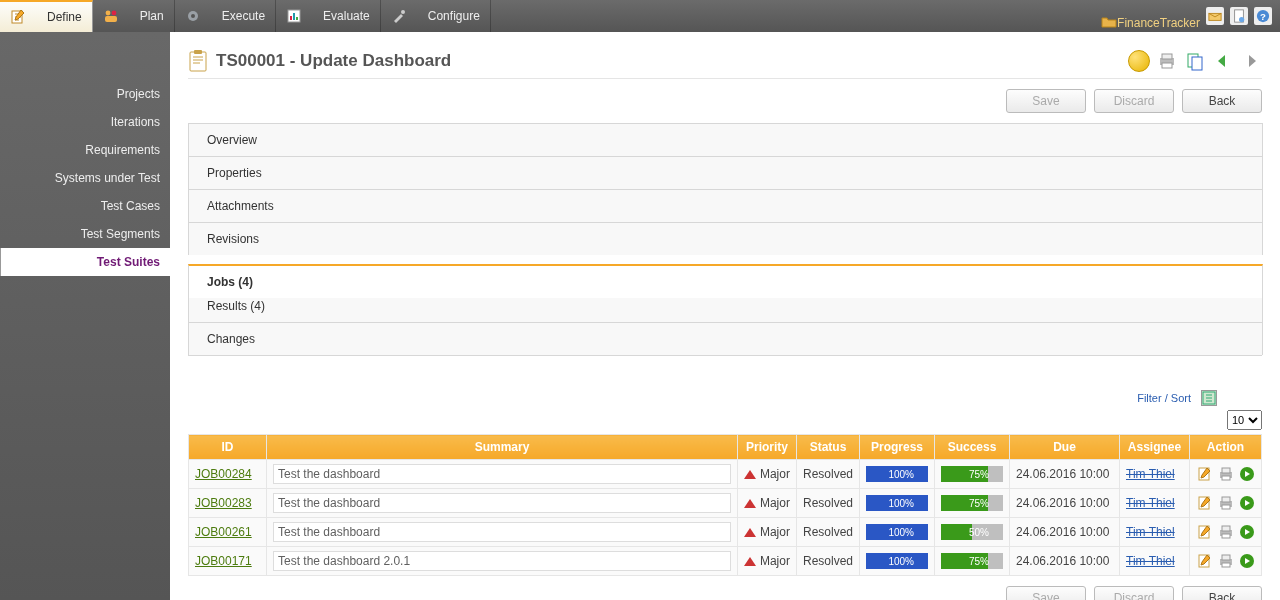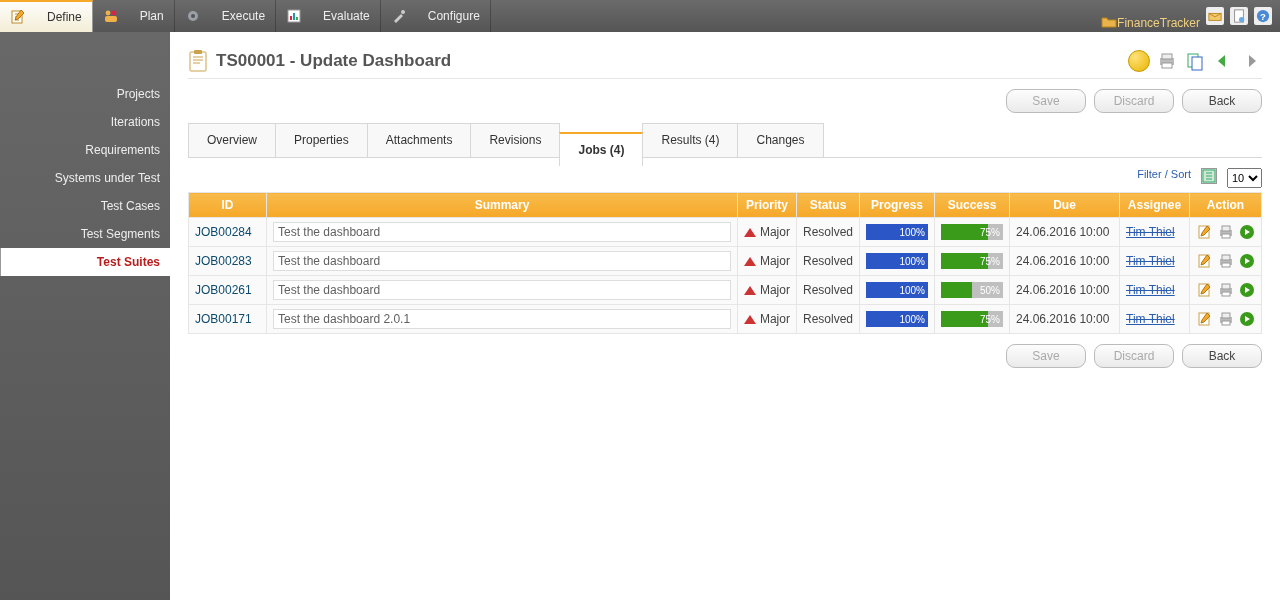--- a/index.html
+++ b/index.html
@@ -41,85 +41,85 @@
   }
   .sidebar .item {
     text-align: right;
     padding: 7px 10px;
     color: #eee;
     cursor: pointer;
     font-size: 12px;
   }
   .sidebar .item.active {
     background: #fff;
-    color: #b91c1c;
+    color: #701a75;
     font-weight: bold;
     border-left: 1px solid #999;
   }
 
   
   .main { flex: 1; padding: 18px 18px 8px 18px; overflow: hidden; background:#fff;}
   .titlebar { display: flex; align-items: center; border-bottom: 1px solid #e5e5e5; padding-bottom: 6px; }
   .titlebar .doc-icon { width: 20px; height: 22px; margin-right: 8px; }
   .titlebar h1 { font-size: 17px; font-weight: bold; margin: 0; color:#555; }
   .titlebar .tb-actions { margin-left: auto; display: flex; gap: 6px; }
   .tb-actions .circ { width:22px;height:22px;border-radius:50%; cursor:pointer; display:inline-block;}
   .tb-actions .ico { width:22px;height:22px;cursor:pointer; display:flex;align-items:center;justify-content:center;}
 
   .btnrow { display: flex; justify-content: flex-end; gap: 8px; margin: 10px 0; }
   .btn {
-    min-width: 80px; height: 24px; border: 1px solid #bbb; border-radius: 9px;
+    min-width: 80px; height: 24px; border: 1px solid #bbb; border-radius: 3px;
     background: linear-gradient(#fdfdfd,#eaeaea); cursor: pointer; font-size: 12px;
     display:flex;align-items:center;justify-content:center;
   }
   .btn.disabled { color: #aaa; cursor: default; }
 
   
-  .tabstrip { display: flex; border-bottom: 1px solid #d7d7d7; }
+  .tabstrip { display: flex; border-bottom: 1px solid #d7d7d7; flex-direction: column; }
   .tabstrip .ptab {
     padding: 9px 18px; border: 1px solid #d7d7d7; border-bottom: none;
     margin-right: -1px; background: #f8f8f8; cursor: pointer;
     font-size: 12px; color:#333;
   }
   .tabstrip .ptab.active {
     background: #fff; font-weight: bold; border-top: 2px solid #f6a828;
     position: relative; top: 9px;
   }
 
   
   .filterrow {
-    display: flex; justify-content: flex-end; align-items: flex-start;
+    display: flex; justify-content: flex-end; align-items: center;
     gap: 10px; margin: 10px 0 4px 0; font-size: 11px;
   }
   .filterrow a { color: #2a5db0; text-decoration: none; cursor:pointer;}
   .filterrow .sq { width:16px;height:16px; border:1px solid #999; background:#cfe8cf; cursor:pointer;}
-  .filterrow select { height: 20px; font-size:11px;}
+  .filterrow select { height: 20px; font-size:11px;margin-top:44px;}
 
   
   table.jobs { width: 100%; border-collapse: collapse; font-size: 12px;}
   table.jobs th {
     background: linear-gradient(#f8bb4b,#f6a828);
     color: #fff; font-weight: bold; text-align: center;
     padding: 5px 2px; border: 1px solid #e6e6e6;
   }
   table.jobs td {
     border: 1px solid #e6e6e6; padding: 4px 6px; vertical-align: middle;
     background: #fafafa;
   }
-  table.jobs td.idcell a { color:#0c4a6e; }
+  table.jobs td.idcell a { color:#4d7c0f; text-decoration: underline; }
   table.jobs td.idcell { color:#2a5db0; }
   table.jobs td input.summary {
     width: 100%; border: 1px solid #ddd; height: 20px; padding: 2px 4px;
     background: #fff; font-size: 12px; color:#606060;
   }
   .prio { display:flex; align-items:center; gap:4px; justify-content:flex-start;}
   .prio .tri { width:0;height:0;border-left:6px solid transparent;border-right:6px solid transparent;border-bottom:9px solid #c33; display:inline-block;}
   .bar { position:relative; width:62px; height:16px; background:#bfbfbf; }
   .bar .fill { position:absolute; left:0; top:0; bottom:0; }
-  .bar .lbl { position:absolute; left:0; right:0; top:0; bottom:0; color:#fff; font-size:10px; display:flex; align-items:center; justify-content:flex-end; padding-right:3px;}
+  .bar .lbl { position:absolute; left:0; right:0; top:0; bottom:0; color:#fff; font-size:10px; display:flex; align-items:center; justify-content:flex-end; padding-right:14px;}
   .bar.progress .fill{ background:#2a57c5;}
   .bar.success .fill{ background:#3a9a1a;}
   .assignee a { color:#2a5db0; text-decoration: line-through underline; }
   .actcell { display:flex; gap:5px; justify-content:center; }
   .actcell .ic { width:16px;height:16px; cursor:pointer; display:flex;align-items:center;justify-content:center;}
 
   
   .meta { display:flex; margin: 6px 2px 10px 2px; font-size:11px; color:#555;}
   .meta a { color:#2a5db0; text-decoration:none;}
   .meta .right { margin-left:auto; }

